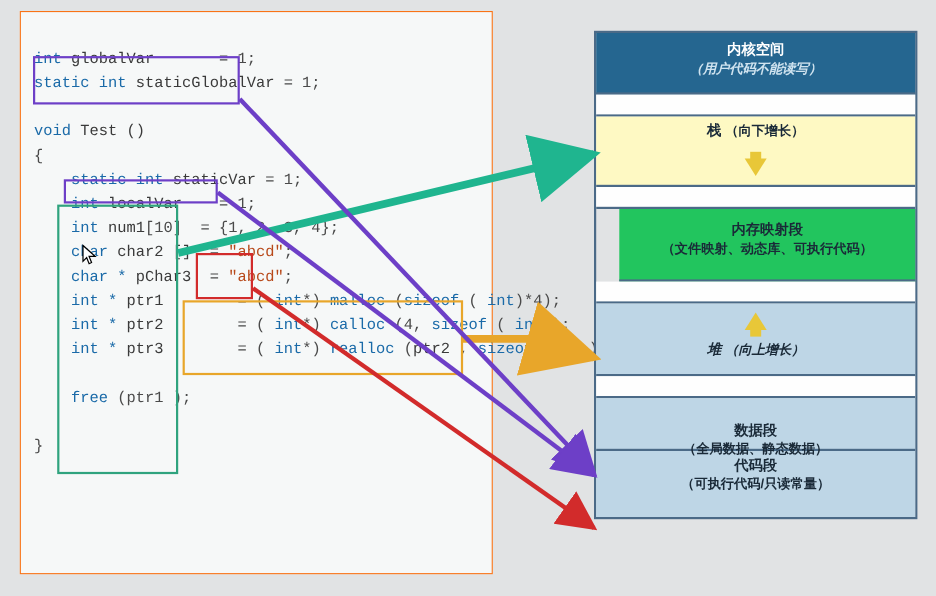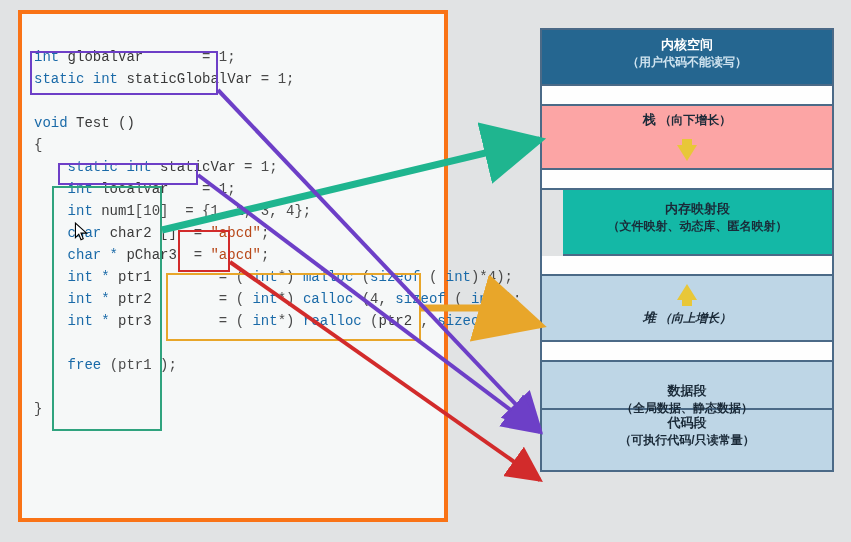--- a/index.html
+++ b/index.html
@@ -1,17 +1,17 @@
 <!DOCTYPE html>
 <html><head>
 <meta charset="utf-8">
 <style>
   html,body{margin:0;padding:0;width:851px;height:542px;background:#e1e3e4;font-family:"Consolas","Courier New",monospace;overflow:hidden;}
   .wrap{position:relative;width:851px;height:542px;}
-  .code-panel{position:absolute;left:18px;top:10px;width:430px;height:512px;border:4px solid #f97316;background:#f6f8f8;padding:10px 12px;box-sizing:border-box;}
+  .code-panel{position:absolute;left:18px;top:10px;width:430px;height:512px;border:1px solid #f97316;background:#f6f8f8;padding:10px 12px;box-sizing:border-box;}
   .code-line{font-size:14px;line-height:22px;white-space:pre;}
   .tok-type{color:#1a6aa8;}
   .tok-kw{color:#1a6aa8;}
   .tok-ident{color:#3a3a3a;}
   .tok-str{color:#b8491a;}
   .tok-func{color:#1a6aa8;}
   .tok-punc{color:#4a4a4a;}
 
   .box{position:absolute;border-width:2px;border-style:solid;background:transparent;box-sizing:border-box;}
   .box-purple{border-color:#6d3fc7;}
@@ -19,24 +19,24 @@
   .box-green{border-color:#2fa37e;}
   .box-red{border-color:#d22b2b;}
   .box-orange{border-color:#e8a62a;}
 
   .mem-panel{position:absolute;left:540px;top:28px;width:290px;border:2px solid #4b6a87;}
   .mem-row{border-bottom:2px solid #4b6a87;text-align:center;font-family:"Microsoft YaHei","SimSun",sans-serif;color:#1a2a38;box-sizing:border-box;}
   .mem-row:last-child{border-bottom:none;}
   .mem-title{font-weight:700;font-size:13px;}
   .mem-sub{font-weight:700;font-size:12px;}
   .mem-kernel{background:#256690;color:#fff;height:56px;padding-top:6px;}
-  .mem-kernel .mem-sub{color:#cfe3ef;}
+  .mem-kernel .mem-sub{color:#cfe3ef;font-style:italic;}
   .mem-gap{background:#fefefe;height:20px;}
-  .mem-stack{background:#fca5a5;height:64px;padding-top:4px;}
-  .mem-mmap{background:#14b8a6;height:66px;padding-top:10px;margin-left:21px;}
+  .mem-stack{background:#fef9c3;height:64px;padding-top:4px;}
+  .mem-mmap{background:#22c55e;height:66px;padding-top:10px;margin-left:21px;}
   .mem-heap{background:#bed6e6;height:66px;padding-top:8px;font-style:italic;}
   .mem-data{background:#bed6e6;height:48px;padding-top:20px;}
   .mem-code{background:#bed6e6;height:60px;padding-top:4px;}
   .arrow-down{display:inline-block;width:0;height:0;border-left:10px solid transparent;border-right:10px solid transparent;border-top:16px solid #e8c738;position:relative;}
   .arrow-down::before{content:"";position:absolute;left:-5px;top:-22px;width:10px;height:8px;background:#e8c738;}
   .arrow-up{display:inline-block;width:0;height:0;border-left:10px solid transparent;border-right:10px solid transparent;border-bottom:16px solid #e8c738;position:relative;}
   .arrow-up::before{content:"";position:absolute;left:-5px;top:14px;width:10px;height:8px;background:#e8c738;}
 
   svg.arrows{position:absolute;left:0;top:0;width:851px;height:542px;pointer-events:none;}
   .cursor{position:absolute;width:14px;height:20px;}
@@ -78,21 +78,21 @@
     <div class="mem-sub">（用户代码不能读写）</div>
   </div>
   <div class="mem-row mem-gap"></div>
   <div class="mem-row mem-stack">
     <div><span class="mem-title">栈 </span><span class="mem-sub">（向下增长）</span></div>
     <div style="margin-top:16px;"><span class="arrow-down"></span></div>
   </div>
   <div class="mem-row mem-gap"></div>
   <div class="mem-row mem-mmap">
     <div class="mem-title">内存映射段</div>
-    <div class="mem-sub">（文件映射、动态库、匿名映射）</div>
+    <div class="mem-sub">（文件映射、动态库、可执行代码）</div>
   </div>
   <div class="mem-row mem-gap"></div>
   <div class="mem-row mem-heap">
     <div style="margin-bottom:4px;"><span class="arrow-up"></span></div>
     <div><span class="mem-title">堆 </span><span class="mem-sub">（向上增长）</span></div>
   </div>
   <div class="mem-row mem-gap"></div>
   <div class="mem-row mem-data">
     <div class="mem-title">数据段</div>
     <div class="mem-sub">（全局数据、静态数据）</div>

